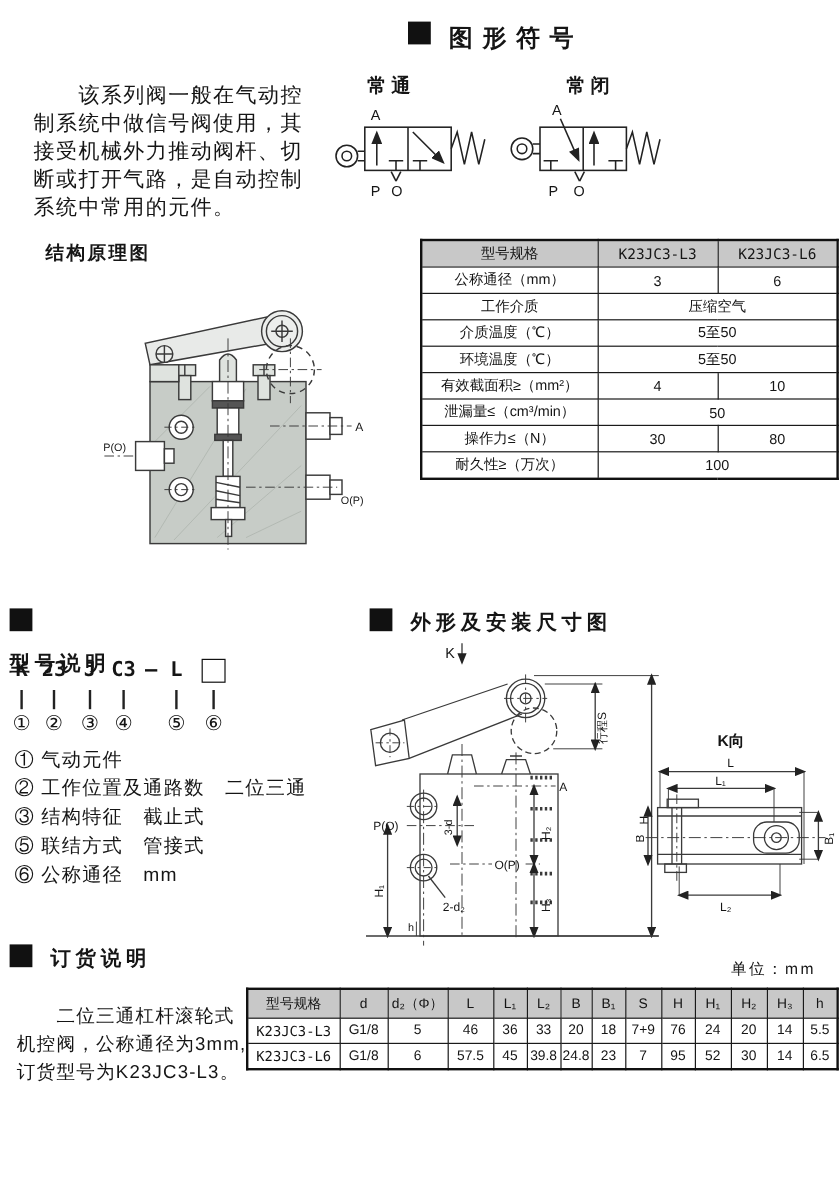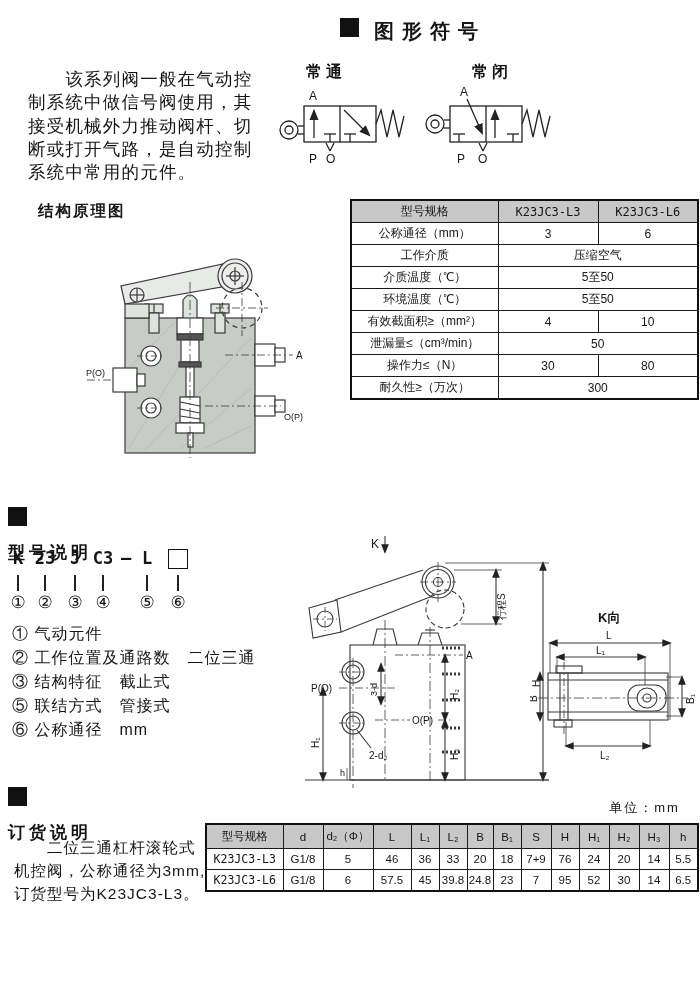--- a/index.html
+++ b/index.html
@@ -221,21 +221,21 @@
             <td>泄漏量≤（cm³/min）</td>
             <td colspan="2">50</td>
           </tr>
       <tr>
             <td>操作力≤（N）</td>
             <td>30</td>
             <td>80</td>
           </tr>
       <tr>
             <td>耐久性≥（万次）</td>
-            <td colspan="2">300</td>
+            <td colspan="2">100</td>
           </tr>
     </tbody>
       </table>
   </div>
 
   <div class="abs sec-head" style="left:8px;top:507px;flex-direction:column;">
     <span class="sq"></span>
     <span class="txt">型号说明</span>
   </div>
 
@@ -262,20 +262,24 @@
   </div>
 
   <div class="abs mlist" style="left:12px;top:622px;width:300px;">
     <div>① 气动元件</div>
     <div>② 工作位置及通路数　二位三通</div>
     <div>③ 结构特征　截止式</div>
     <div>⑤ 联结方式　管接式</div>
     <div>⑥ 公称通径　mm</div>
   </div>
 
+  <div class="abs sec-head" style="left:308px;top:507px;">
+    <span class="sq"></span>
+    <span class="txt">外形及安装尺寸图</span>
+  </div>
 
   <svg class="abs" style="left:295px;top:532px;" width="262" height="260" viewBox="0 0 262 260">
     <g stroke="#3a3a3a" stroke-width="1.1" fill="none">
       <line x1="90" y1="4" x2="90" y2="20" marker-end="url(#ae)"></line>
 
       <path d="M14,76 L42,68 L46,100 L18,106 Z"></path>
       <circle cx="30" cy="87" r="8"></circle>
       <line x1="18" y1="87" x2="42" y2="87" stroke-dasharray="6 3 2 3" stroke-width="0.8"></line>
       <line x1="30" y1="75" x2="30" y2="99" stroke-dasharray="6 3 2 3" stroke-width="0.8"></line>
       <line x1="40" y1="68" x2="128" y2="38"></line>
@@ -372,21 +376,21 @@
       <line x1="120" y1="120" x2="120" y2="146" stroke-width="0.8"></line>
     </g>
     <text x="68" y="22" font-size="13" font-weight="bold">K向</text>
     <text x="76" y="39" font-size="10">L</text>
     <text x="66" y="54" font-size="10">L₁</text>
     <text x="70" y="159" font-size="10">L₂</text>
     <text transform="translate(7,102) rotate(-90)" font-size="10">B</text>
     <text transform="translate(164,104) rotate(-90)" font-size="10">B₁</text>
   </svg>
 
-  <div class="abs sec-head" style="left:8px;top:787px;flex-direction:column;">
+  <div class="abs sec-head" style="left:8px;top:787px;">
     <span class="sq"></span>
     <span class="txt">订货说明</span>
   </div>
   <div class="abs order-txt pre" style="left:14px;top:820px;">　　二位三通杠杆滚轮式
 机控阀，公称通径为3mm,
 订货型号为K23JC3-L3。</div>
   <div class="abs unit" style="left:592px;top:799px;width:105px;text-align:center;">单位：mm</div>
 
   <div class="abs" style="left:205px;top:823px;">
     <table class="dimt outer">

